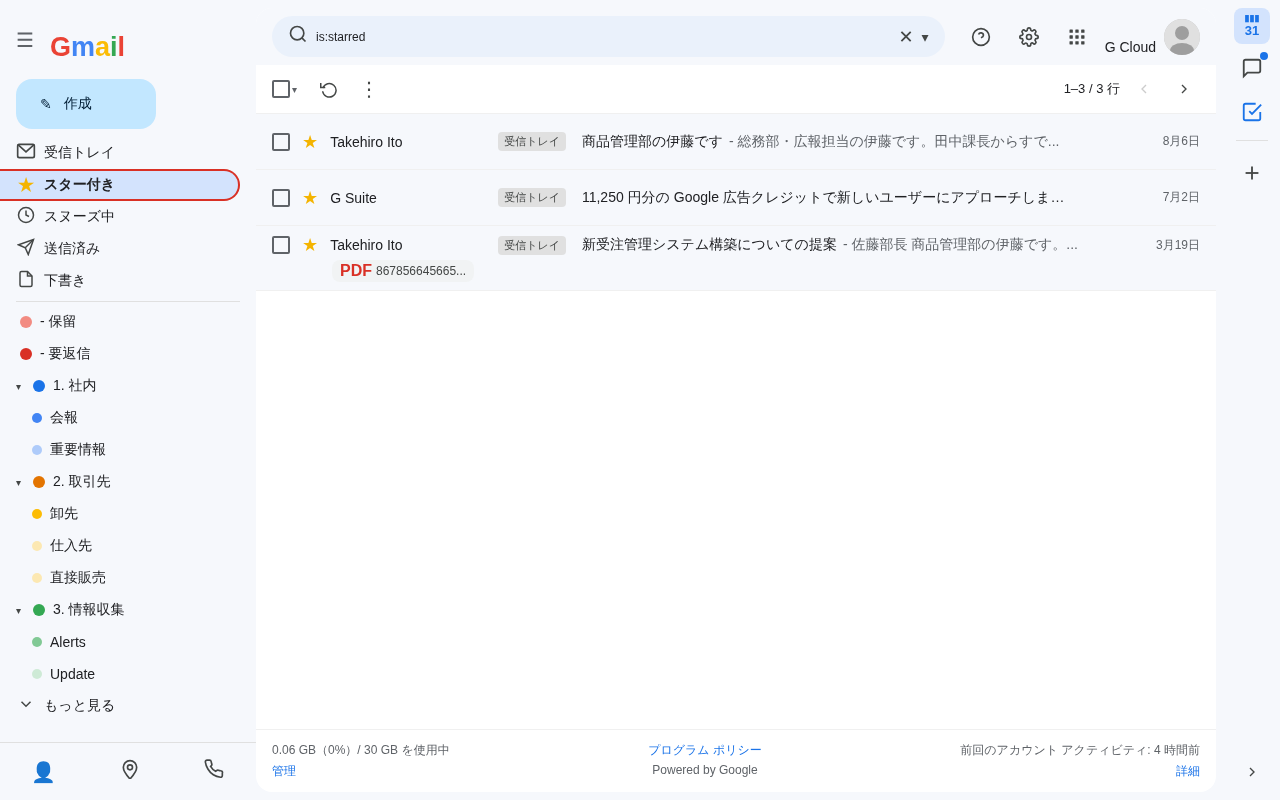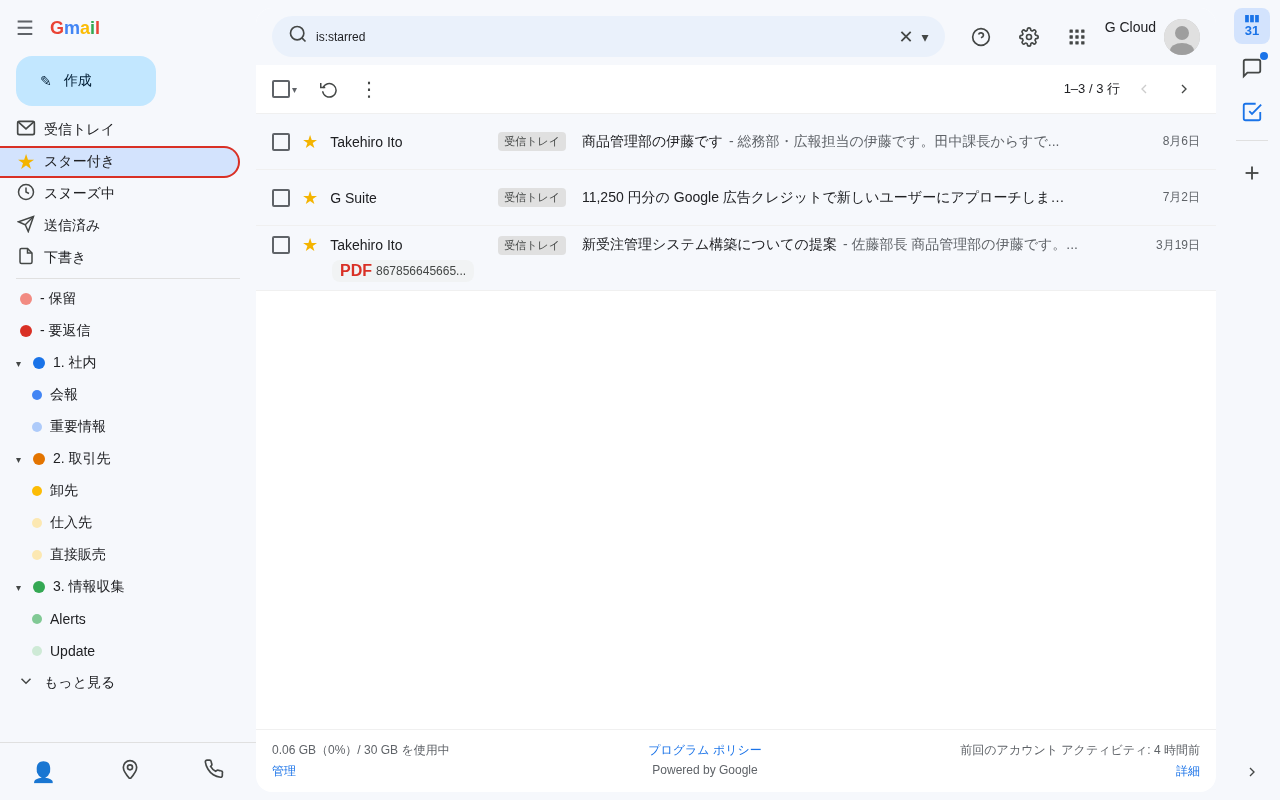--- a/index.html
+++ b/index.html
@@ -3,21 +3,21 @@
   <meta charset="utf-8">
   <style>
     * { box-sizing: border-box; margin: 0; padding: 0; }
     body { font-family: 'Arial', sans-serif; font-size: 14px; background: #f6f8fc; color: #202124; display: flex; height: 800px; width: 1280px; overflow: hidden; }
 
     
     .sidebar { width: 256px; background: #f6f8fc; display: flex; flex-direction: column; padding-top: 8px; flex-shrink: 0; }
     .sidebar-header { display: flex; align-items: center; padding: 8px 16px; margin-bottom: 8px; }
     .menu-icon { cursor: pointer; color: #5f6368; margin-right: 16px; font-size: 20px; }
     .gmail-logo { display: flex; align-items: center; gap: 4px; }
-    .gmail-m { font-size: 18px; font-weight: bold; }
+    .gmail-m { font-size: 27px; font-weight: bold; margin-top: 16px; }
     .gmail-m span:nth-child(1) { color: #EA4335; }
     .gmail-m span:nth-child(2) { color: #4285F4; }
     .gmail-m span:nth-child(3) { color: #FBBC05; }
     .gmail-m span:nth-child(4) { color: #34A853; }
 
     .compose-btn { margin: 0 16px 8px 16px; background: #c2e7ff; border: none; border-radius: 16px; padding: 16px 24px; font-size: 14px; font-weight: 500; cursor: pointer; display: flex; align-items: center; gap: 12px; color: #001d35; width: 140px; }
 
     .nav-list { flex: 1; overflow-y: auto; }
     .nav-item { display: flex; align-items: center; padding: 4px 16px; height: 32px; cursor: pointer; border-radius: 0 16px 16px 0; margin-right: 16px; gap: 8px; font-size: 14px; color: #202124; }
     .nav-item.active { background: #d3e3fd; font-weight: 600; }
@@ -38,21 +38,21 @@
 
     
     .topbar { display: flex; align-items: center; padding: 8px 16px; background: #f6f8fc; gap: 16px; flex-shrink: 0; }
     .search-bar { flex: 1; display: flex; align-items: center; background: #eaf1fb; border-radius: 24px; padding: 8px 16px; gap: 8px; max-width: 700px; }
     .search-icon { color: #444746; font-size: 18px; }
     .search-input { border: none; background: transparent; font-size: 12px; flex: 1; outline: none; color: #202124; }
     .search-clear { color: #444746; cursor: pointer; font-size: 18px; }
     .search-arrow { color: #444746; cursor: pointer; font-size: 14px; }
     .topbar-right { display: flex; align-items: center; gap: 8px; margin-left: auto; }
     .topbar-icon { width: 40px; height: 40px; border-radius: 50%; display: flex; align-items: center; justify-content: center; cursor: pointer; font-size: 20px; color: #444746; }
-    .avatar-btn { display: flex; align-items: flex-start; gap: 8px; cursor: pointer; }
+    .avatar-btn { display: flex; align-items: flex-end; gap: 8px; cursor: pointer; }
     .account-text { font-size: 14px; color: #202124; font-weight: 500; }
     .avatar-img { width: 36px; height: 36px; border-radius: 50%; background: #ccc; overflow: hidden; display: flex; align-items: center; justify-content: center; }
 
     
     .email-toolbar { display: flex; align-items: center; padding: 8px 16px; border-bottom: 1px solid #f0f0f0; gap: 8px; flex-shrink: 0; }
     .toolbar-checkbox { width: 18px; height: 18px; border: 2px solid #5f6368; border-radius: 2px; cursor: pointer; }
     .toolbar-dropdown { color: #5f6368; cursor: pointer; font-size: 10px; margin-right: 8px; }
     .toolbar-btn { width: 32px; height: 32px; border-radius: 50%; display: flex; align-items: center; justify-content: center; cursor: pointer; color: #444746; font-size: 18px; }
     .toolbar-spacer { flex: 1; }
     .pagination-info { font-size: 13px; color: #202124; }
@@ -116,21 +116,21 @@
         <svg width="20" height="20" viewBox="0 0 24 24" fill="none" stroke="#444746" stroke-width="2">
             <rect x="2" y="4" width="20" height="16" rx="2"></rect>
             <polyline points="2,4 12,13 22,4"></polyline>
           </svg>
       </span>
       <span class="nav-label">受信トレイ</span>
     </div>
 
     <div class="nav-item active" style="border: 2px solid #d93025; border-left: none; border-radius: 0 16px 16px 0; margin-right: 16px;">
       <span class="nav-icon" style="color:#f4b400; font-size:18px;">★</span>
-      <span class="nav-label" style="font-weight:400;">スター付き</span>
+      <span class="nav-label" style="font-weight:700;">スター付き</span>
     </div>
 
     <div class="nav-item">
       <span class="nav-icon">
         <svg width="18" height="18" viewBox="0 0 24 24" fill="none" stroke="#444746" stroke-width="2">
             <circle cx="12" cy="12" r="10"></circle>
             <polyline points="12,6 12,12 16,14"></polyline>
           </svg>
       </span>
       <span class="nav-label">スヌーズ中</span>

